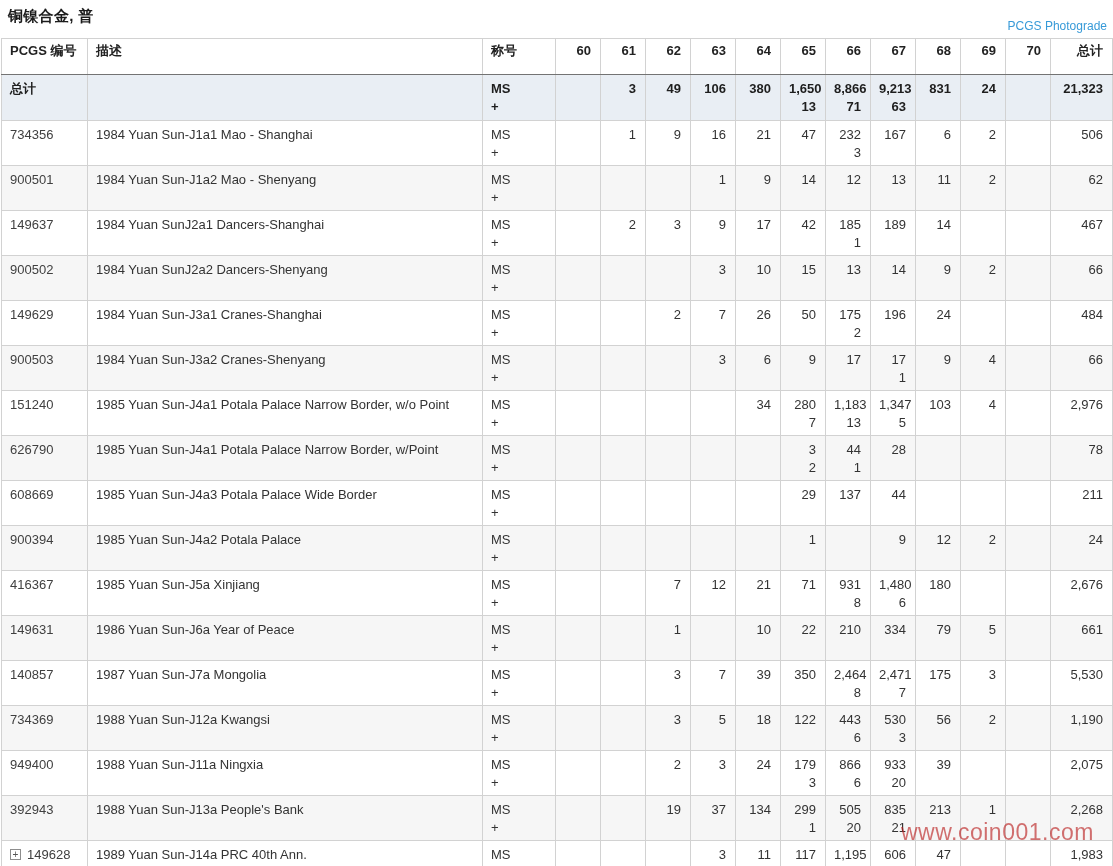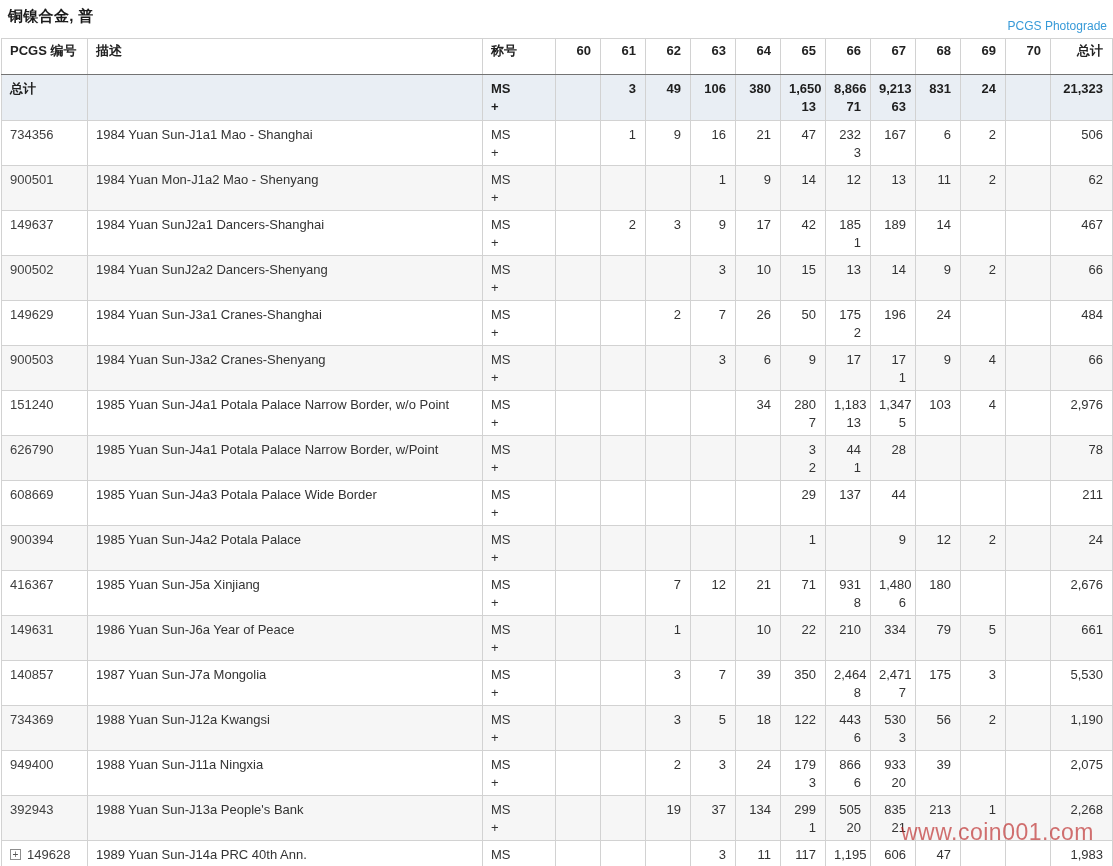--- a/index.html
+++ b/index.html
@@ -177,21 +177,21 @@
           <div>6</div>
         </td>
         <td class="num">
           <div>2</div>
         </td>
         <td class="num"></td>
         <td class="num">506</td>
       </tr>
       <tr class="alt">
         <td class="left"><a href="#" class="pcgs-link">900501</a></td>
-        <td class="left">1984 Yuan Mon-J1a2 Mao - Shenyang</td>
+        <td class="left">1984 Yuan Sun-J1a2 Mao - Shenyang</td>
         <td class="left">
           <div>MS</div>
           <div>+</div>
         </td>
         <td class="num"></td>
         <td class="num"></td>
         <td class="num"></td>
         <td class="num">
           <div>1</div>
         </td>

